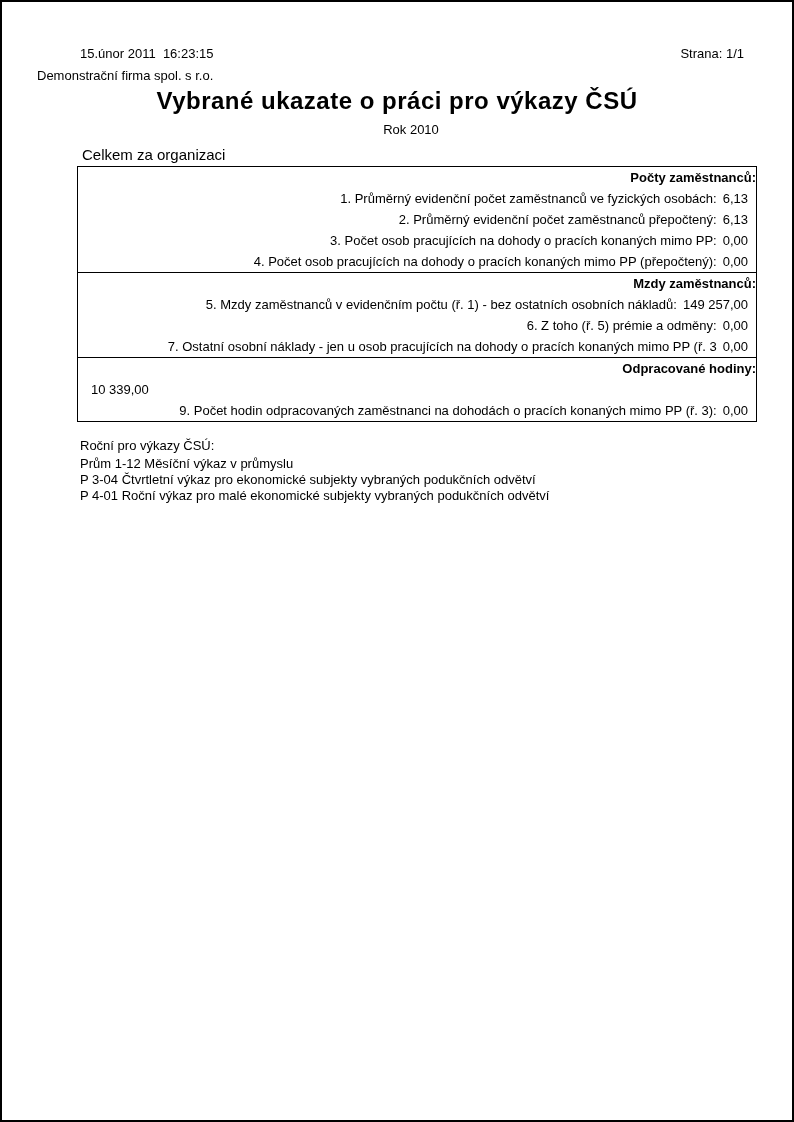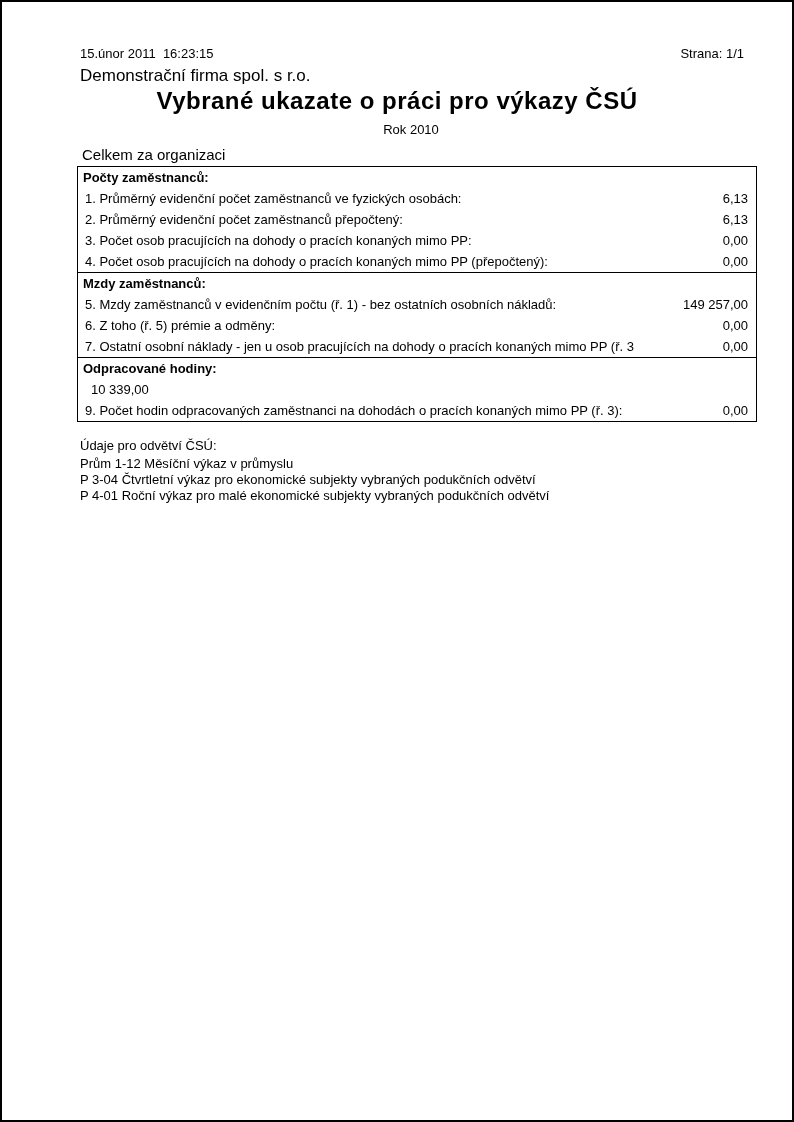--- a/index.html
+++ b/index.html
@@ -14,22 +14,22 @@
   }
   .meta-row {
     display: flex;
     justify-content: space-between;
     margin: 44px 48px 0 78px;
     font-size: 13px;
     line-height: 15px;
   }
   .report-date { white-space: pre; }
   .company {
-    margin: 7px 48px 0 78px;
-    font-size: 17px;
+    margin: 7px 48px 0 35px;
+    font-size: 13px;
     line-height: 15px;
   }
   .title {
     text-align: center;
     font-size: 24px;
     font-weight: bold;
     margin-top: 4px;
     line-height: 28px;
     letter-spacing: 0.5px;
   }
@@ -44,21 +44,21 @@
     font-size: 15px;
     margin: 9px 0 0 80px;
     line-height: 18px;
   }
   .ind-table {
     margin: 2px 0 0 75px;
     width: 680px;
     box-sizing: border-box;
     border: 1px solid #000000;
   }
-  .section { border-top: 1px solid #000000; }
+  .section { border-top: 1px solid #000000; text-align: right; }
   .section:first-child { border-top: none; }
   .section-header {
     font-size: 13px;
     font-weight: bold;
     height: 21px;
     line-height: 21px;
     padding-left: 5px;
     white-space: nowrap;
     overflow: hidden;
   }
@@ -156,19 +156,19 @@
       <span class="row-value">10 339,00</span>
     </div>
     <div class="row">
       <span class="row-label">9. Počet hodin odpracovaných zaměstnanci na dohodách o pracích konaných mimo PP (ř. 3):</span>
       <span class="row-value">0,00</span>
     </div>
   </div>
 
 </div>
 
-<div class="notes-heading">Údaje pro odvětví ČSÚ:</div>
+<div class="notes-heading">Roční pro výkazy ČSÚ:</div>
 
 <div class="notes">
   <div class="note-line">Prům 1-12 Měsíční výkaz v průmyslu</div>
   <div class="note-line">P 3-04 Čtvrtletní výkaz pro ekonomické subjekty vybraných podukčních odvětví</div>
   <div class="note-line">P 4-01 Roční výkaz pro malé ekonomické subjekty vybraných podukčních odvětví</div>
 </div>
 
 </body></html>

